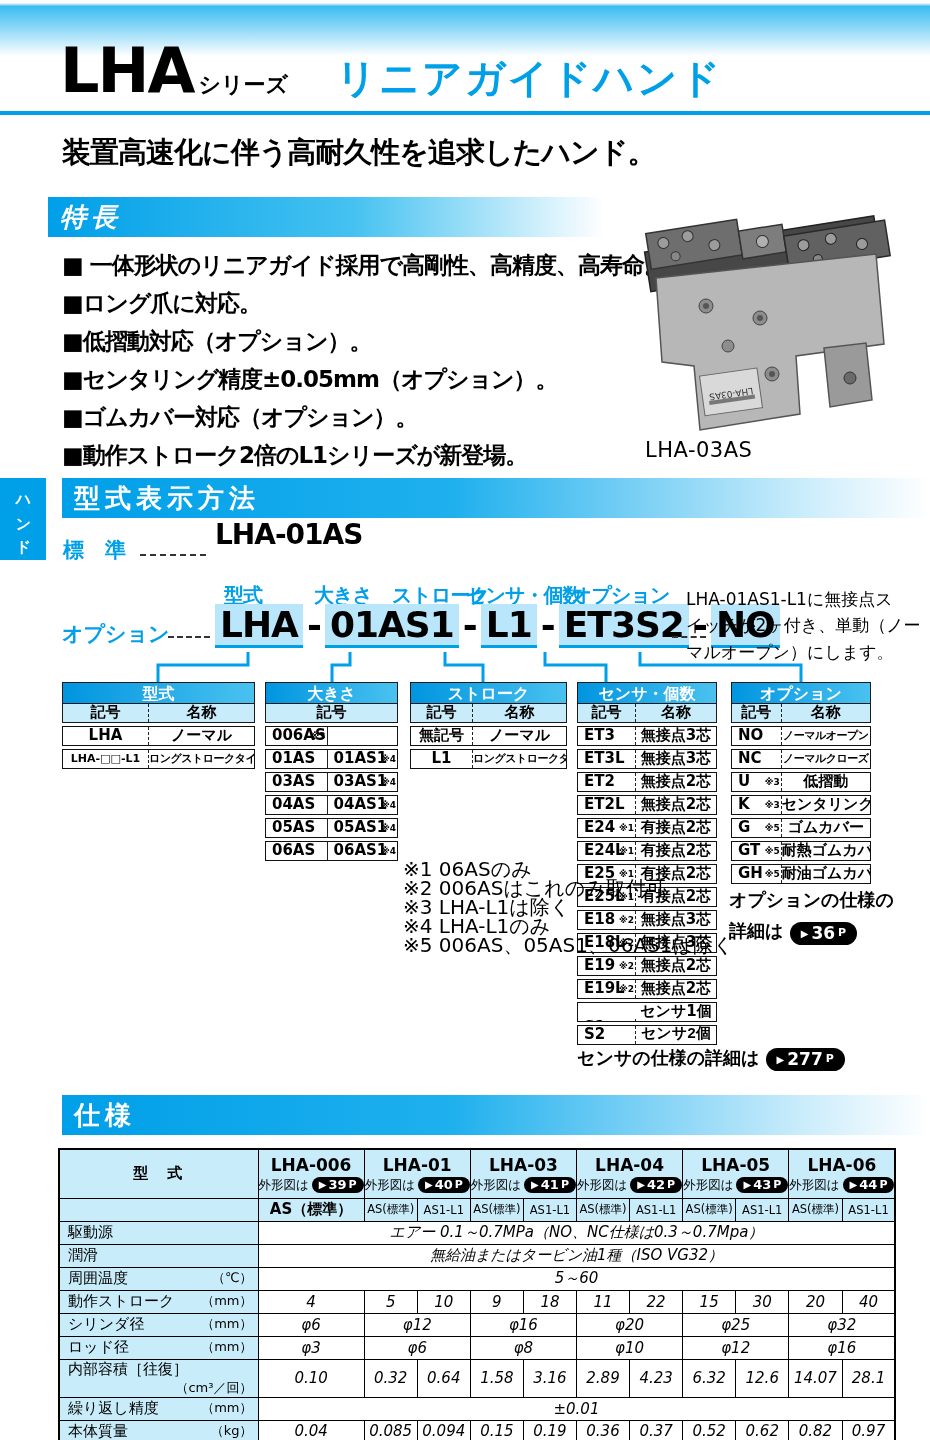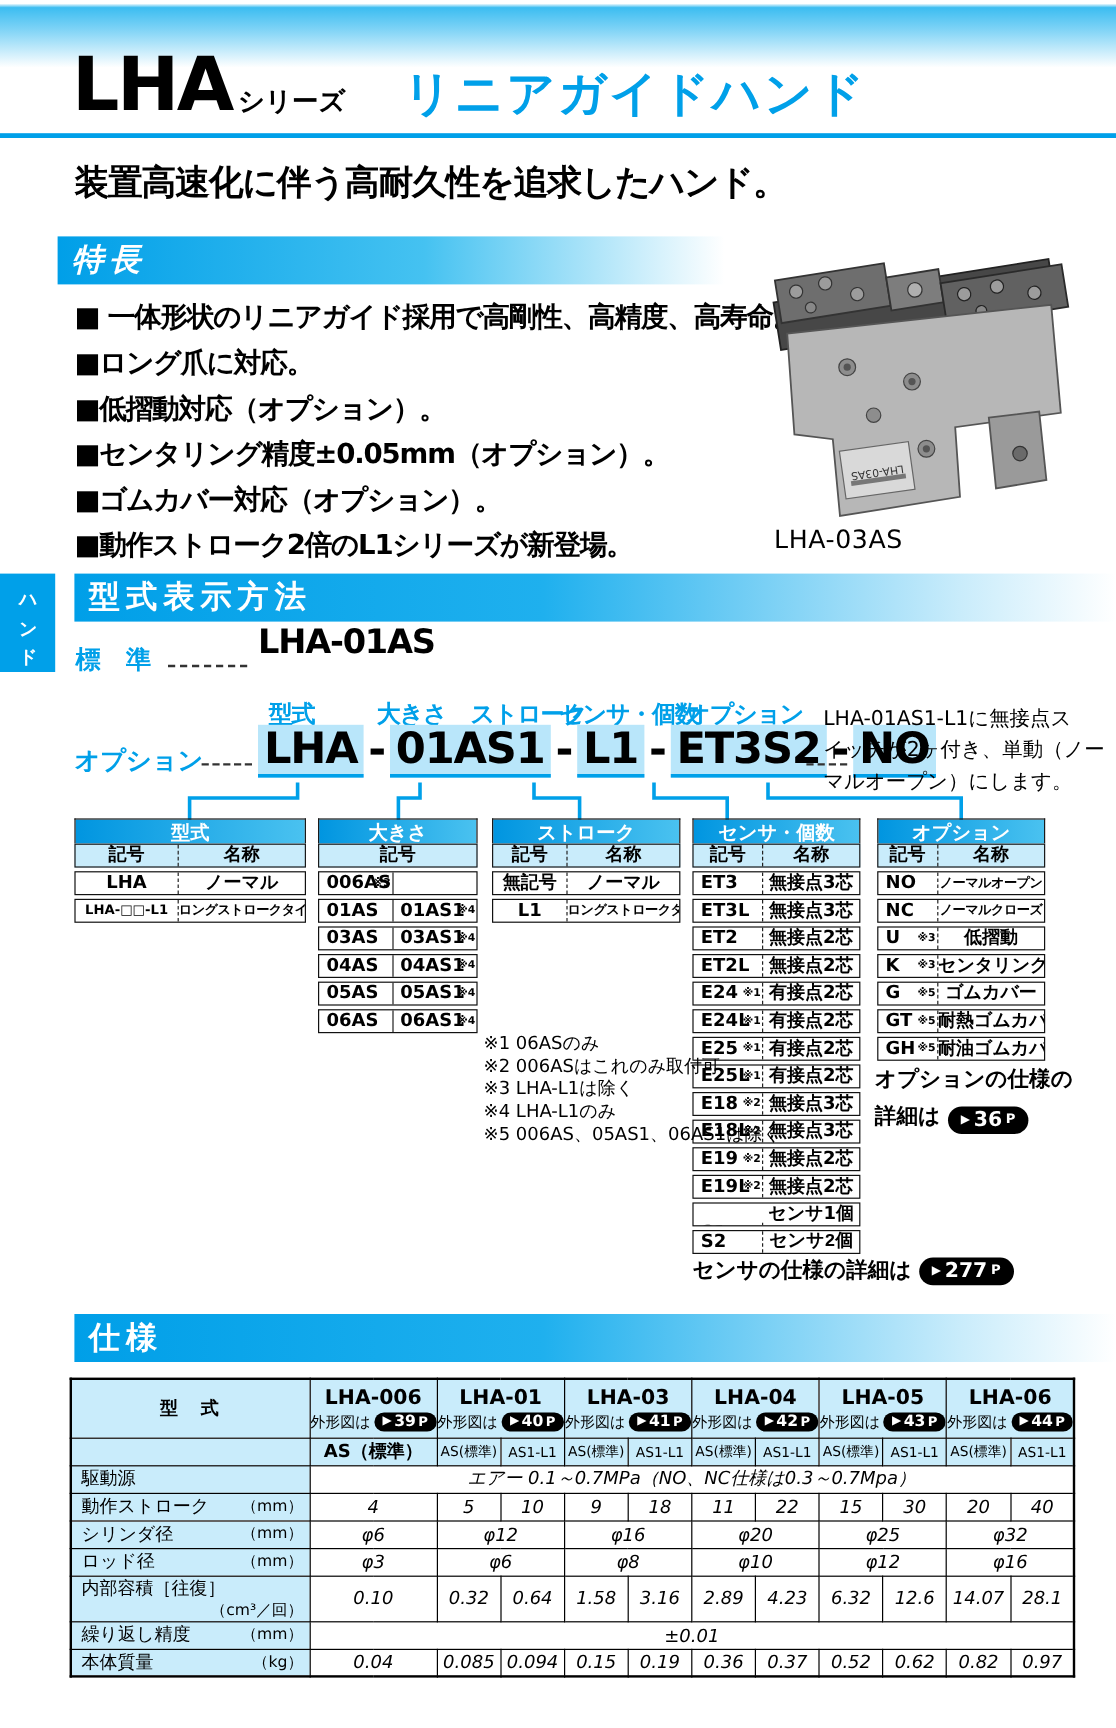--- a/index.html
+++ b/index.html
@@ -59,21 +59,21 @@
   .ct-row{height:20px;margin-top:3px;border:1.5px solid #111;display:flex;
     font-size:15px;font-weight:bold;background:#fff;box-sizing:border-box;}
   .ct-row>div{line-height:17px;position:relative;box-sizing:border-box;overflow:hidden;white-space:nowrap;}
   .cl-dash{border-right:1.5px dashed #222;}
   .cl-solid{border-right:1.5px solid #222;}
   .ct-row sup{position:absolute;right:1px;top:1px;font-size:9px;font-weight:bold;}
   .a-left{text-align:left;padding-left:6px;}
   .a-center{text-align:center;}
   .nm{text-align:center;}
 
-  .footnotes{left:403px;top:860px;font-size:15px;line-height:19px;font-weight:500;white-space:nowrap;}
+  .footnotes{left:403px;top:860px;font-size:20px;line-height:19px;font-weight:500;white-space:nowrap;}
   .opt-detail{left:729px;top:884px;font-size:18px;font-weight:bold;line-height:31px;white-space:nowrap;}
   .sensor-detail{left:577px;top:1046px;font-size:18px;font-weight:bold;white-space:nowrap;
     display:flex;align-items:center;gap:6px;}
 
   .badge{display:inline-flex;align-items:center;gap:3px;background:#000;color:#fff;
     border-radius:14px;padding:2px 11px;font-size:17px;font-weight:bold;line-height:1.1;}
   .badge .tri{font-size:10px;}
   .badge .pp{font-size:11px;}
   .badge.sm{padding:1px 7px;font-size:13px;border-radius:9px;gap:2px;}
 
@@ -430,20 +430,28 @@
           <td class="hd r2sm">AS(標準)</td>
           <td class="hd r2sm">AS1-L1</td>
           <td class="hd r2sm">AS(標準)</td>
           <td class="hd r2sm">AS1-L1</td>
         </tr>
         <tr style="height:23px">
           <td class="hd lbl"><span>駆動源</span><span class="unit"></span></td>
           <td colspan="12" class="val">エアー 0.1～0.7MPa（NO、NC仕様は0.3～0.7Mpa）</td>
         </tr>
         <tr style="height:23px">
+          <td class="hd lbl"><span>潤滑</span><span class="unit"></span></td>
+          <td colspan="12" class="val">無給油またはタービン油1種（ISO VG32）</td>
+        </tr>
+        <tr style="height:23px">
+          <td class="hd lbl"><span>周囲温度</span><span class="unit">（℃）</span></td>
+          <td colspan="12" class="val">5～60</td>
+        </tr>
+        <tr style="height:23px">
           <td class="hd lbl"><span>動作ストローク</span><span class="unit">（mm）</span></td>
           <td colspan="2" class="val">4</td>
           <td class="val">5</td>
           <td class="val">10</td>
           <td class="val">9</td>
           <td class="val">18</td>
           <td class="val">11</td>
           <td class="val">22</td>
           <td class="val">15</td>
           <td class="val">30</td>

